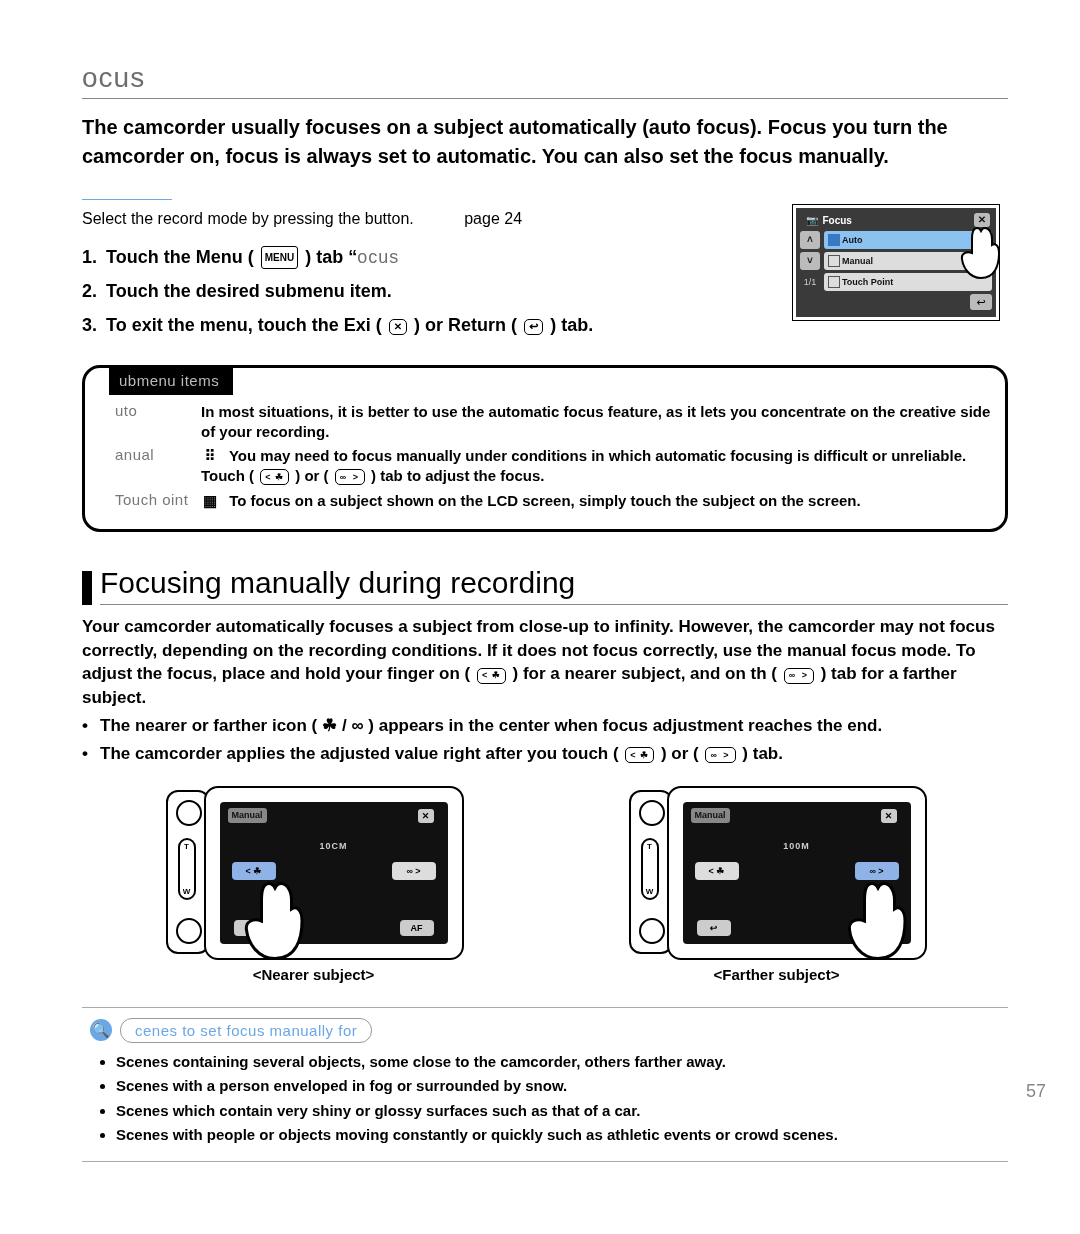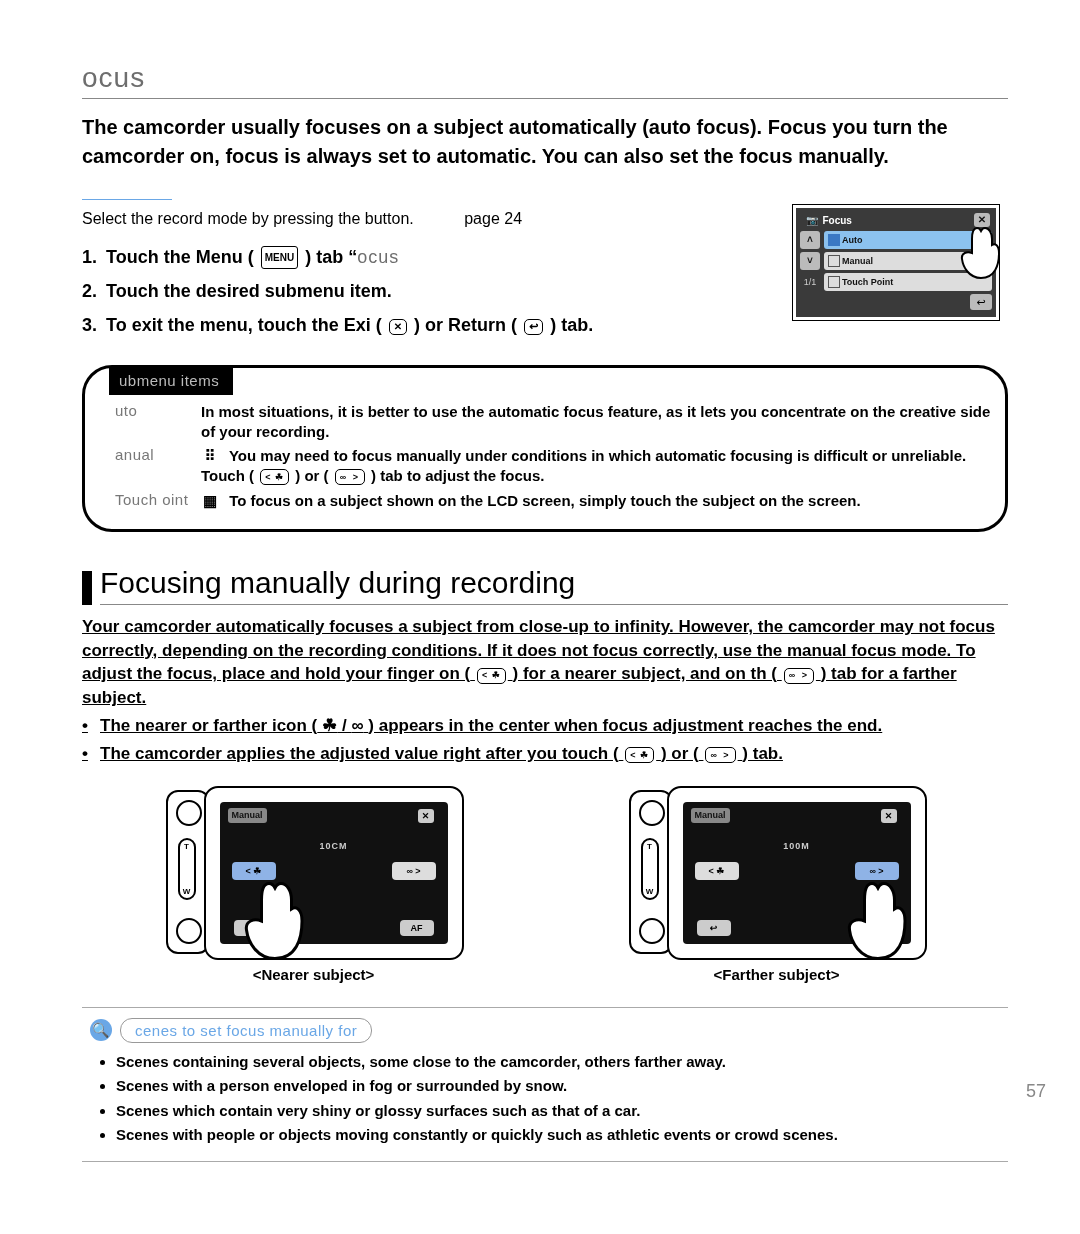--- a/index.html
+++ b/index.html
@@ -79,21 +79,21 @@
   }
   .icon-pill .x::before { content: "✕"; font-size: 10px; }
   .icon-pill .ret::before { content: "↩"; font-size: 11px; }
   .icon-pill.near::before { content: "< ☘"; font-size: 9px; letter-spacing: 1px; }
   .icon-pill.far::before  { content: "∞ >"; font-size: 9px; letter-spacing: 2px; }
 
   
   .submenu-panel {
     position: relative;
     border: 3px solid #000;
-    border-radius: 30px;
+    border-radius: 18px;
     margin-top: 22px;
     padding: 34px 14px 14px 30px;
     font-size: 15px;
   }
   .submenu-tab {
     position: absolute;
     top: -2px;
     left: 24px;
     background: #000;
     color: #bbb;
@@ -133,21 +133,20 @@
   .h2-text {
     font-size: 30px;
     flex: 1;
     border-bottom: 1px solid #888;
     padding-bottom: 4px;
   }
   .body {
     font-size: 17px;
     font-weight: bold;
     line-height: 1.4;
-    text-decoration: underline;
   }
   .body .dot { display: flex; margin-top: 4px; }
   .body .dot::before { content: "•"; width: 18px; flex: none; }
 
   
   .lcd-row {
     display: flex;
     justify-content: space-around;
     margin-top: 20px;
   }

